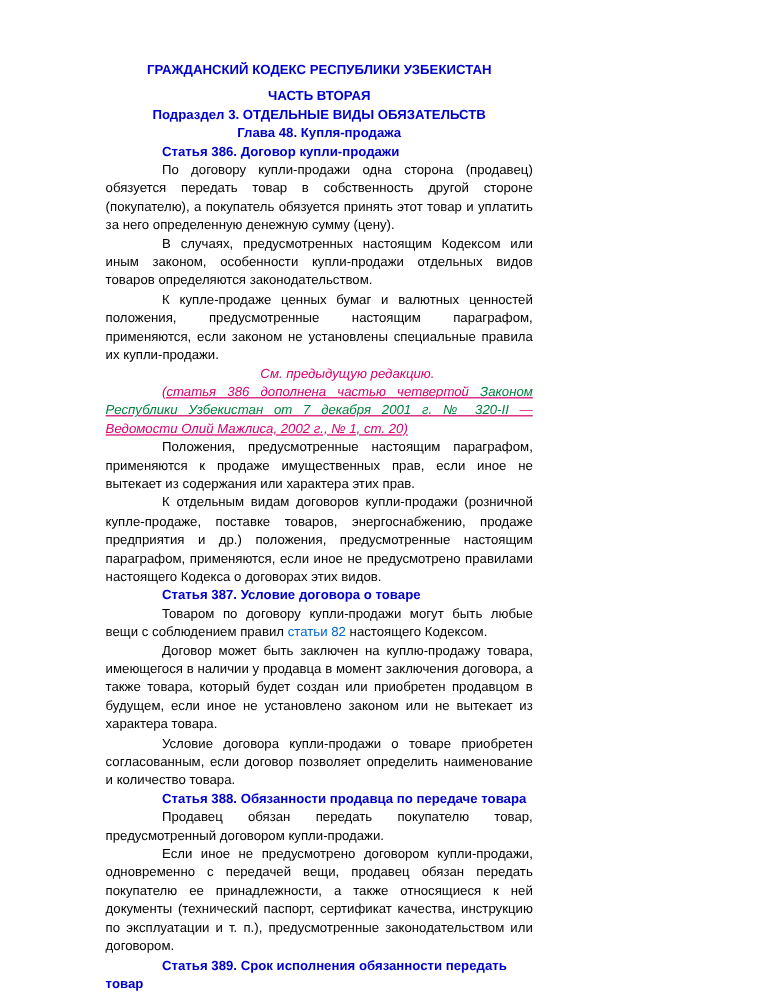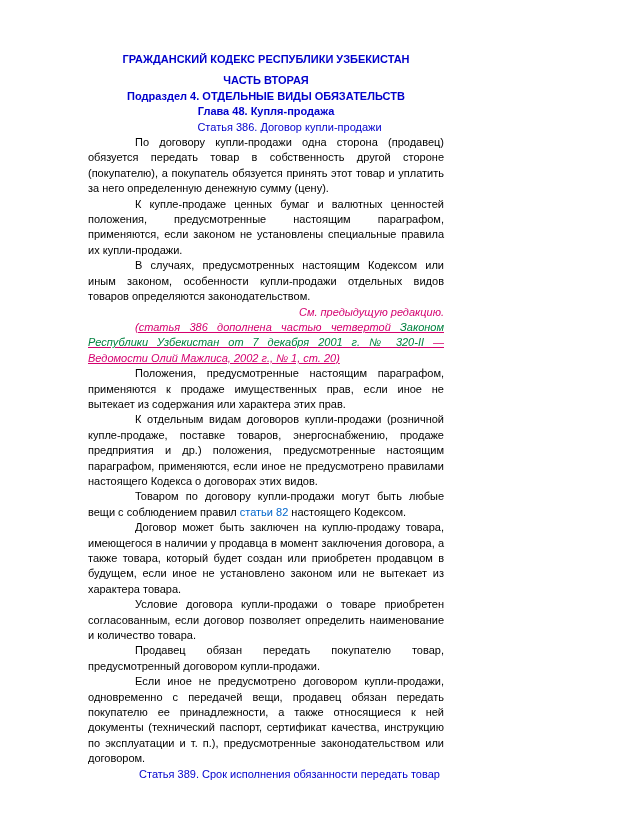--- a/index.html
+++ b/index.html
@@ -23,60 +23,62 @@
     font-weight: bold;
     color: var(--heading, #0000CC);
   }
   .t1 { margin-bottom: 6px; }
   p {
     margin: 0;
     text-align: justify;
     text-indent: 47px;
   }
   .article-title {
-    font-weight: normal;
+    font-weight: bold;
     color: var(--heading, #0000CC);
-    text-align: center;
+    text-align: left;
   }
   .note {
     font-style: italic;
     color: var(--note_magenta, #D4006E);
-    text-align: right;
+    text-align: center;
     cursor: pointer;
   }
   .amendment {
     font-style: italic;
     color: var(--amendment_red, #D4006E);
     text-decoration: underline;
   }
   a { text-decoration: none; cursor: pointer; }
   .link-green { color: var(--link_green, #008040); font-style: italic; }
   .link-blue  { color: var(--link_blue, #0066CC); }
 </style>
 </head>
 <body>
 
 <div class="page">
 
   <div class="heading t1">ГРАЖДАНСКИЙ КОДЕКС РЕСПУБЛИКИ УЗБЕКИСТАН</div>
   <div class="heading">ЧАСТЬ ВТОРАЯ</div>
-  <div class="heading">Подраздел 4. ОТДЕЛЬНЫЕ ВИДЫ ОБЯЗАТЕЛЬСТВ</div>
+  <div class="heading">Подраздел 3. ОТДЕЛЬНЫЕ ВИДЫ ОБЯЗАТЕЛЬСТВ</div>
   <div class="heading">Глава 48. Купля-продажа</div>
 
   <p class="article-title">Статья 386. Договор купли-продажи</p>
   <p>По договору купли-продажи одна сторона (продавец) обязуется передать товар в собственность другой стороне (покупателю), а покупатель обязуется принять этот товар и уплатить за него определенную денежную сумму (цену).</p>
+  <p>В случаях, предусмотренных настоящим Кодексом или иным законом, особенности купли-продажи отдельных видов товаров определяются законодательством.</p>
   <p>К купле-продаже ценных бумаг и валютных ценностей положения, предусмотренные настоящим параграфом, применяются, если законом не установлены специальные правила их купли-продажи.</p>
-  <p>В случаях, предусмотренных настоящим Кодексом или иным законом, особенности купли-продажи отдельных видов товаров определяются законодательством.</p>
   <p class="note">См. предыдущую редакцию.</p>
   <p class="amendment"><span>(статья 386 дополнена частью четвертой </span><a class="link-green">Законом Республики Узбекистан от 7 декабря 2001 г. № 320-II</a><span> — Ведомости Олий Мажлиса, 2002 г., № 1, ст. 20)</span></p>
   <p>Положения, предусмотренные настоящим параграфом, применяются к продаже имущественных прав, если иное не вытекает из содержания или характера этих прав.</p>
   <p>К отдельным видам договоров купли-продажи (розничной купле-продаже, поставке товаров, энергоснабжению, продаже предприятия и др.) положения, предусмотренные настоящим параграфом, применяются, если иное не предусмотрено правилами настоящего Кодекса о договорах этих видов.</p>
 
+  <p class="article-title">Статья 387. Условие договора о товаре</p>
   <p><span>Товаром по договору купли-продажи могут быть любые вещи с соблюдением правил </span><a class="link-blue">статьи 82</a><span> настоящего Кодексом.</span></p>
   <p>Договор может быть заключен на куплю-продажу товара, имеющегося в наличии у продавца в момент заключения договора, а также товара, который будет создан или приобретен продавцом в будущем, если иное не установлено законом или не вытекает из характера товара.</p>
   <p>Условие договора купли-продажи о товаре приобретен согласованным, если договор позволяет определить наименование и количество товара.</p>
 
+  <p class="article-title">Статья 388. Обязанности продавца по передаче товара</p>
   <p>Продавец обязан передать покупателю товар, предусмотренный договором купли-продажи.</p>
   <p>Если иное не предусмотрено договором купли-продажи, одновременно с передачей вещи, продавец обязан передать покупателю ее принадлежности, а также относящиеся к ней документы (технический паспорт, сертификат качества, инструкцию по эксплуатации и т. п.), предусмотренные законодательством или договором.</p>
 
   <p class="article-title">Статья 389. Срок исполнения обязанности передать товар</p>
 
 </div>
 
 </body></html>

